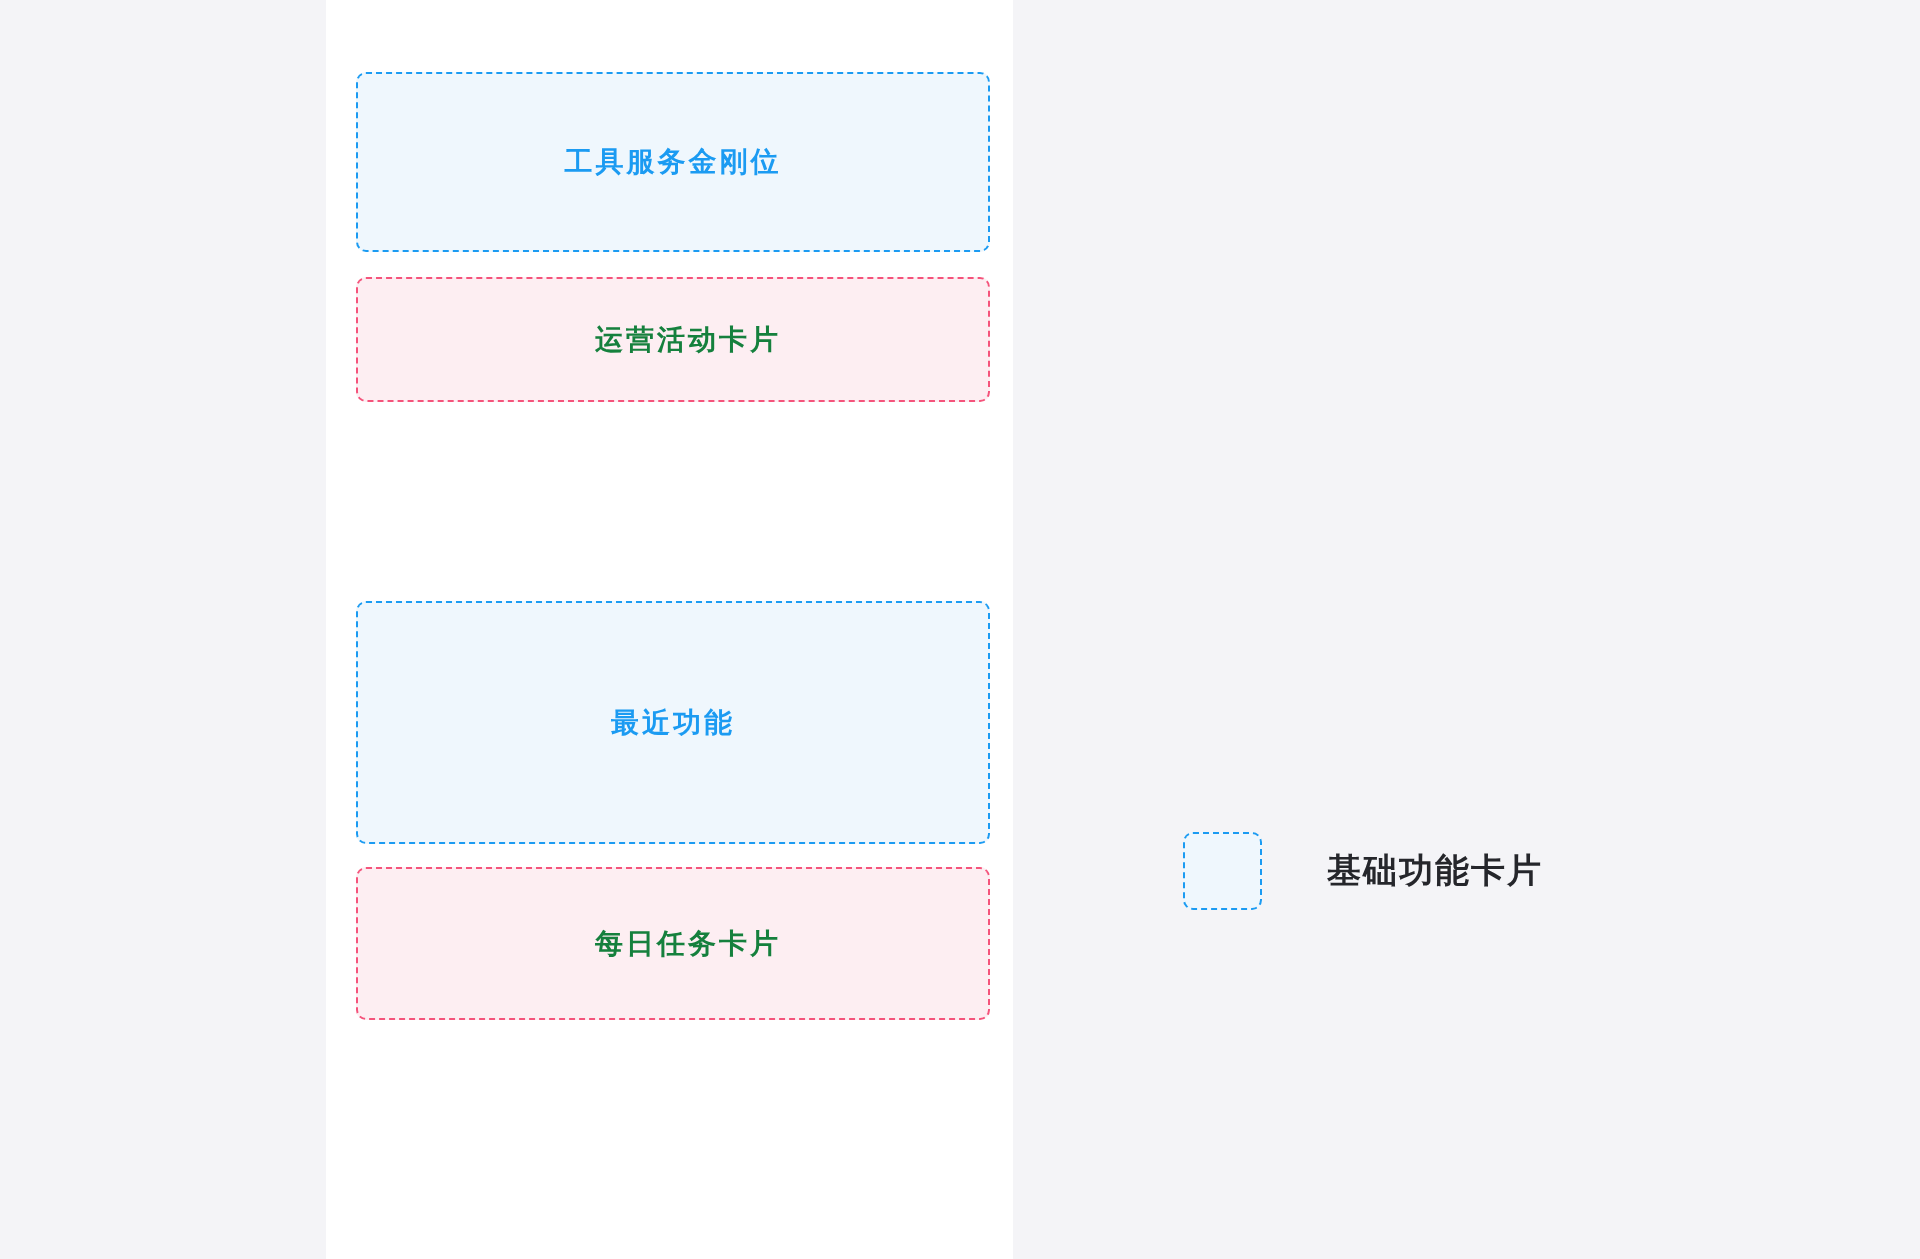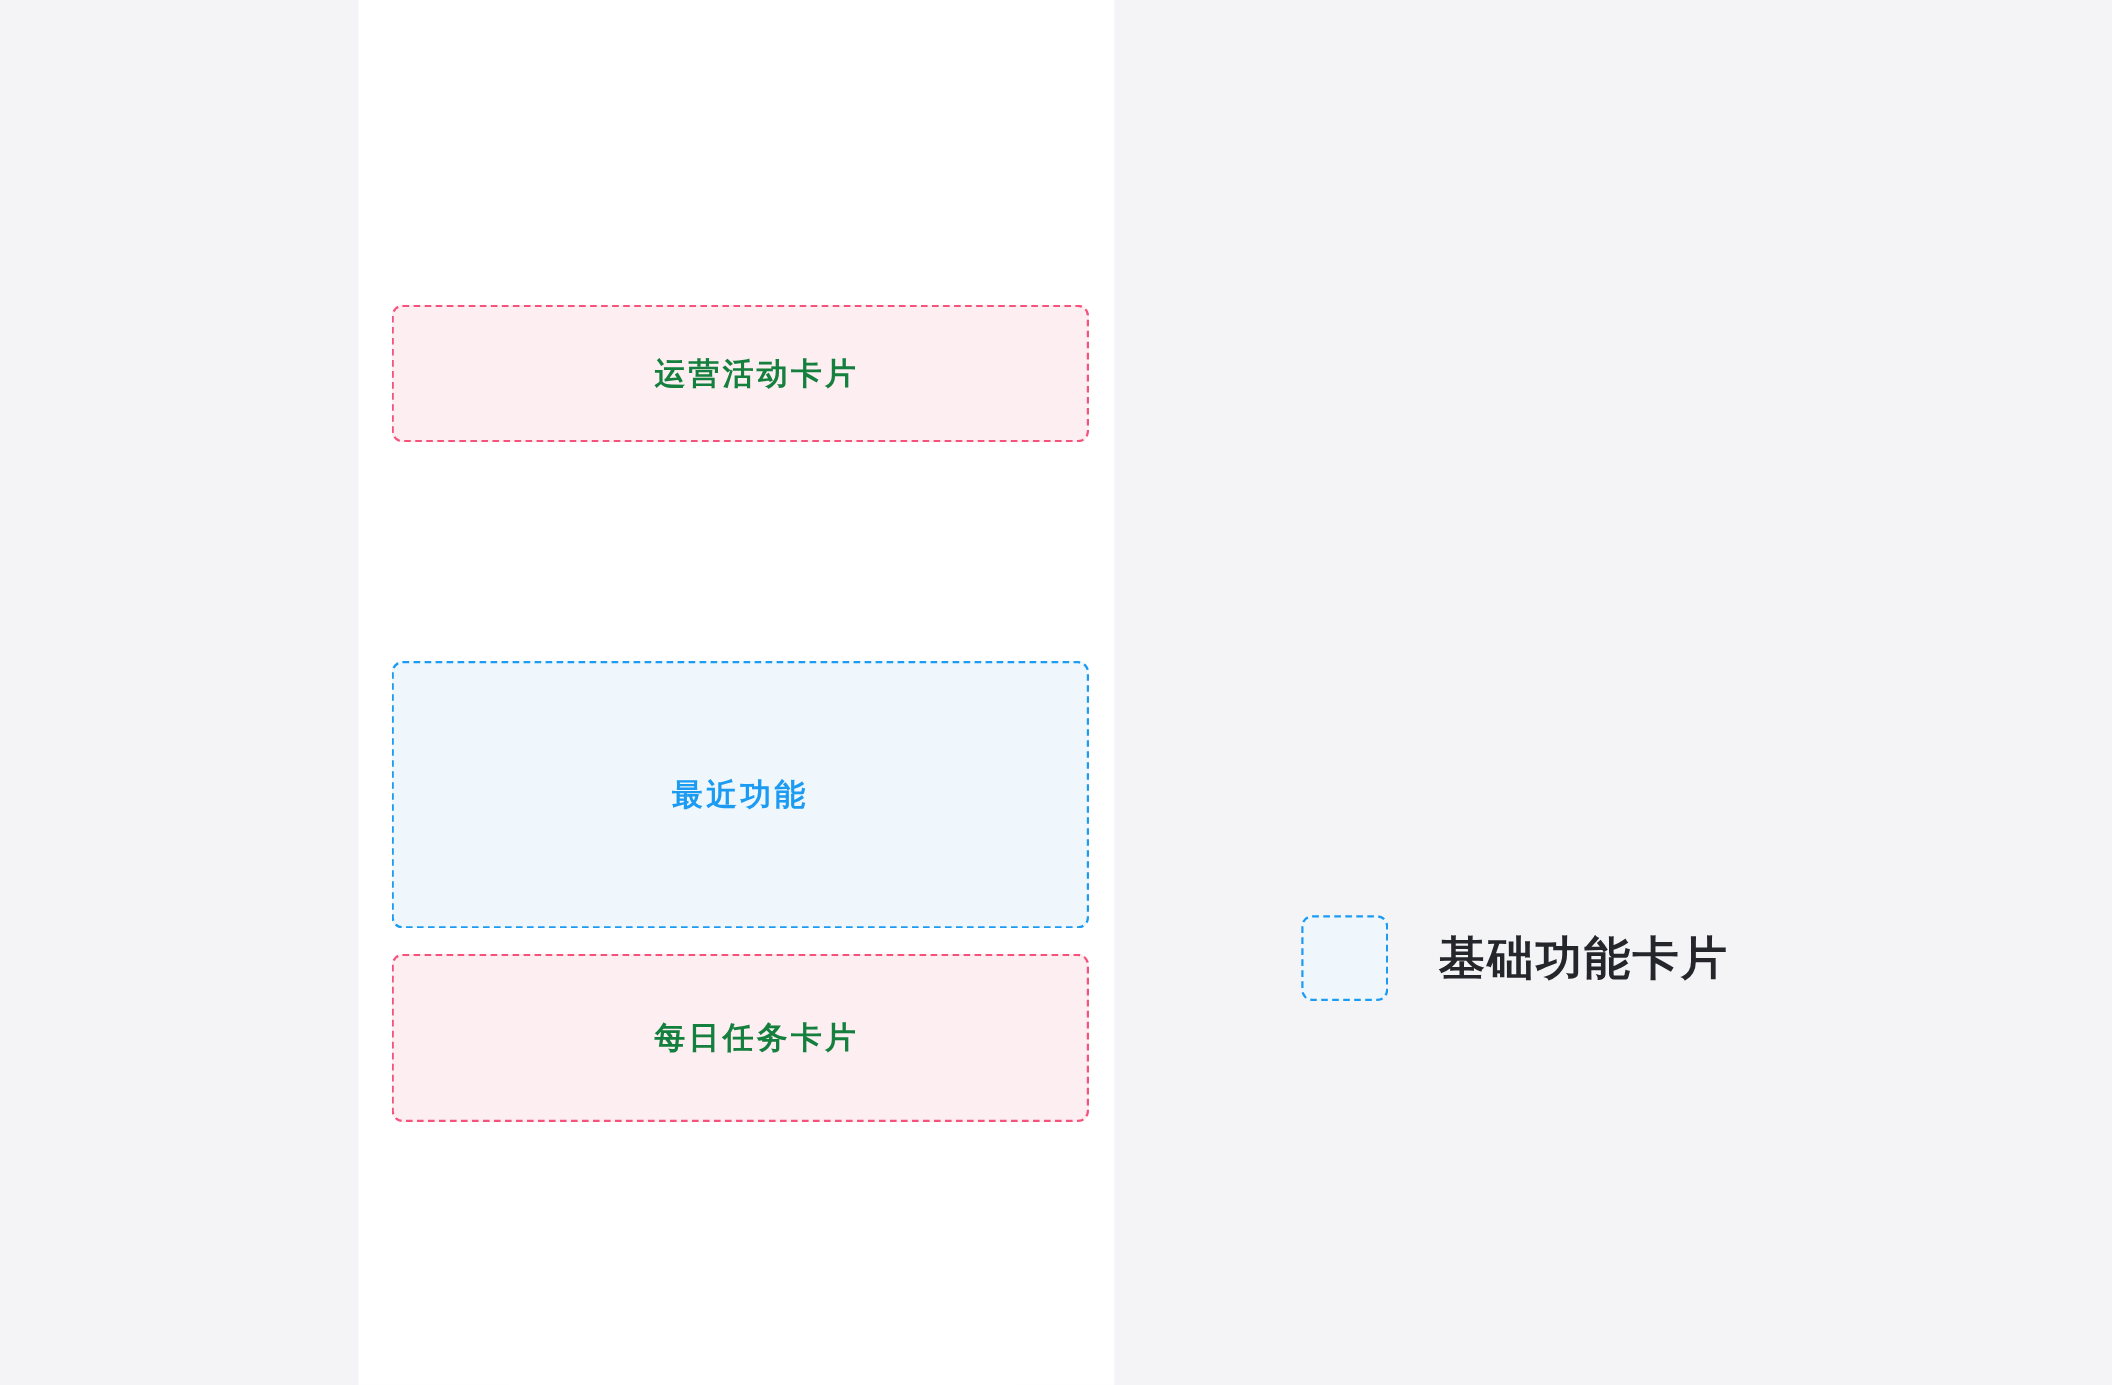--- a/index.html
+++ b/index.html
@@ -74,32 +74,35 @@
   }
   .legend-swatch.basic {
     background: #EFF7FD;
     border: 2px dashed #1B9BF2;
   }
   .legend-swatch.recommend {
     background: #FDEEF2;
     border: 2px dashed #F5537B;
   }
   .legend-label {
-    margin-left: 46px;
-    font-size: 42px;
+    margin-left: 65px;
+    font-size: 34px;
     font-weight: 700;
     letter-spacing: 2px;
     color: #25262B;
     white-space: nowrap;
   }
 </style>
 </head>
 <body>
 
 <div class="phone-panel">
+  <div class="card basic card-1">
+    <span>工具服务金刚位</span>
+  </div>
 
   <div class="card recommend card-2">
     <span>运营活动卡片</span>
   </div>
 
 
   <div class="card recommend card-5">
     <span>每日任务卡片</span>
   </div>
 

